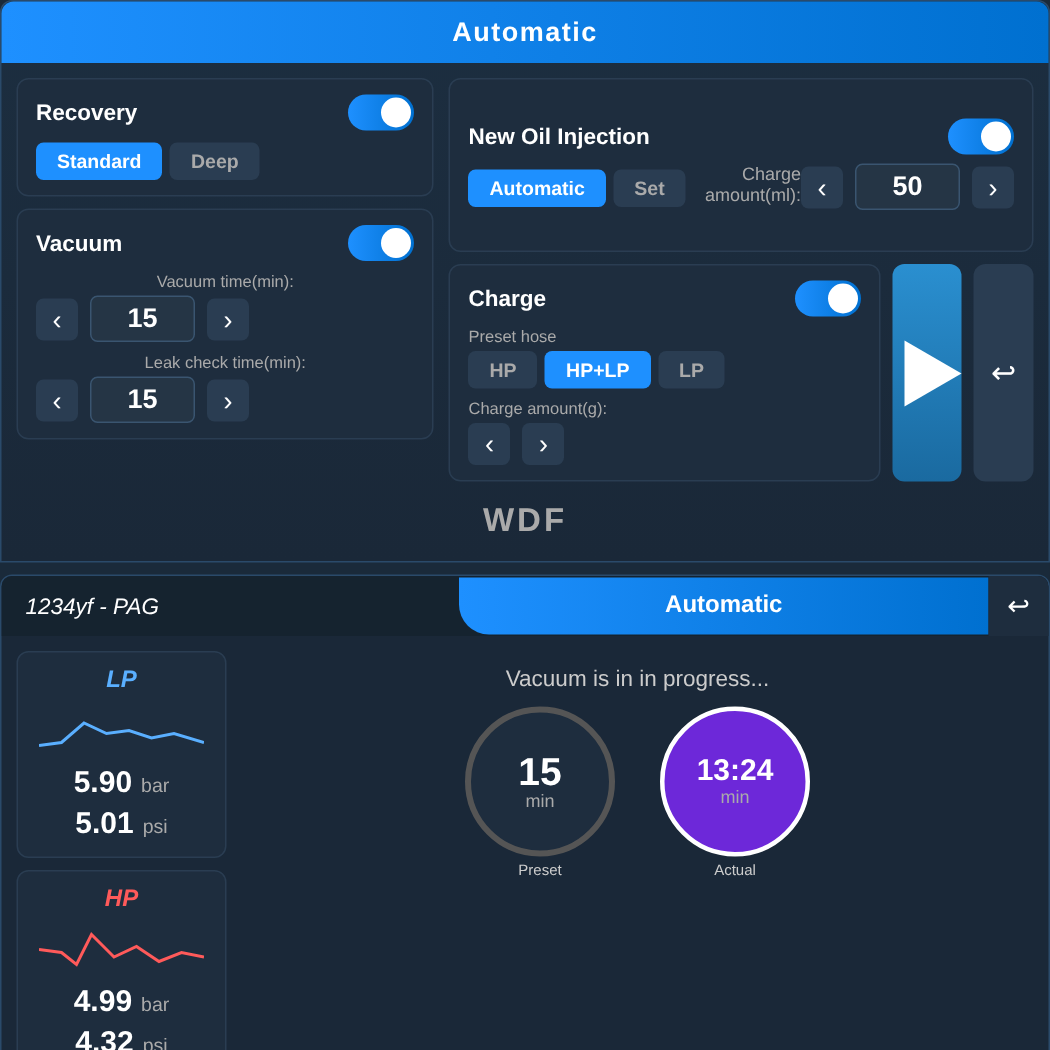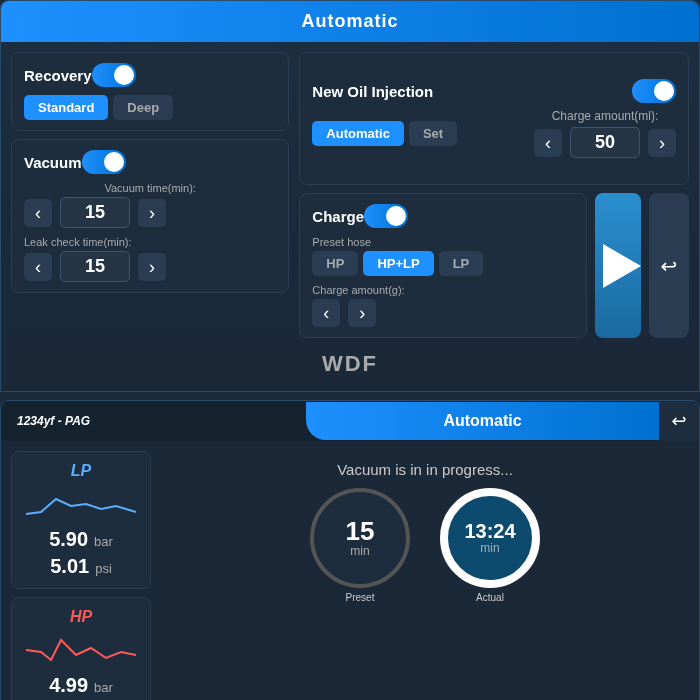--- a/index.html
+++ b/index.html
@@ -55,21 +55,21 @@
     .card {
       background: #1e2d3e;
       border-radius: 8px;
       padding: 10px 12px;
       border: 1px solid #2a3d52;
     }
 
     .card-header {
       display: flex;
       align-items: center;
-      justify-content: flex-start;
+      justify-content: space-between;
       margin-bottom: 8px;
     }
 
     .card-title {
       color: white;
       font-size: 15px;
       font-weight: bold;
     }
 
     
@@ -250,22 +250,22 @@
     }
 
     .bottom-header {
       display: flex;
       align-items: center;
       background: #15232f;
     }
 
     .refrigerant-label {
       padding: 10px 16px;
-      font-size: 12px;
-      font-weight: bold;
+      font-size: 15px;
+      font-weight: normal;
       font-style: italic;
       color: white;
       flex: 1;
     }
 
     .bottom-mode-header {
       background: linear-gradient(90deg, #1e90ff, #0070d0);
       padding: 10px 40px;
       font-size: 16px;
       font-weight: bold;
@@ -391,22 +391,22 @@
       justify-content: center;
       position: relative;
     }
 
     .timer-circle.preset {
       border: 4px solid #555;
       background: #1e2d3e;
     }
 
     .timer-circle.actual {
-      border: 8px solid #ffffff;
-      background: #0c4a6e;
+      border: 3px solid #ffffff;
+      background: #6d28d9;
     }
 
     .timer-number {
       color: white;
       font-size: 26px;
       font-weight: bold;
       line-height: 1;
     }
 
     .timer-unit {
@@ -448,21 +448,21 @@
       color: #aaa;
       font-size: 11px;
       margin-bottom: 3px;
       text-align: center;
     }
 
     .leak-label {
       color: #aaa;
       font-size: 11px;
       margin-bottom: 3px;
-      text-align: left;
+      text-align: center;
     }
   </style>
 </head>
 <body>
 
 <div class="top-panel">
   <div class="panel-header">
     <span>Automatic</span>
   </div>
 
@@ -506,21 +506,21 @@
       <div class="oil-injection-card">
         <div class="oil-header">
           <span class="card-title">New Oil Injection</span>
           <div class="toggle on"></div>
         </div>
         <div style="display:flex; align-items:center; justify-content:space-between;">
           <div class="mode-buttons">
             <button class="mode-btn active">Automatic</button>
             <button class="mode-btn inactive">Set</button>
           </div>
-          <div style="display:flex; flex-direction:column; align-items:center;">
+          <div style="display:flex; flex-direction:row; align-items:flex-start;">
             <div class="stepper-label">Charge amount(ml):</div>
             <div class="stepper">
               <button class="stepper-btn">‹</button>
               <div class="stepper-value">50</div>
               <button class="stepper-btn">›</button>
             </div>
           </div>
         </div>
       </div>
 

